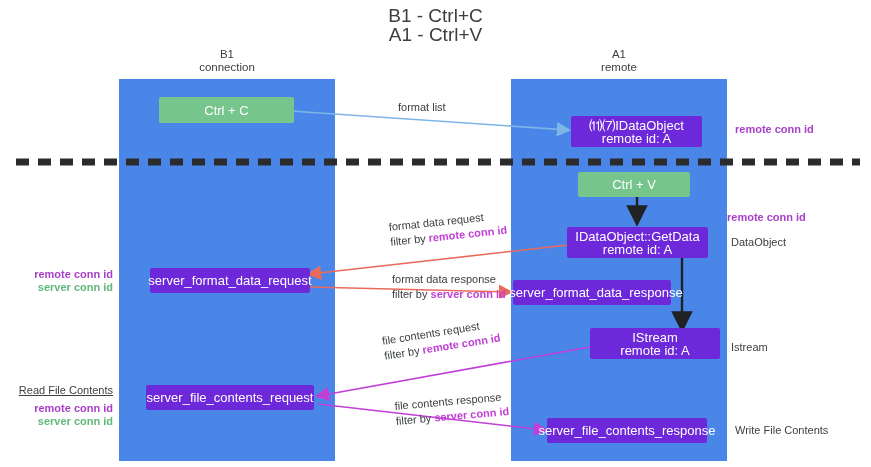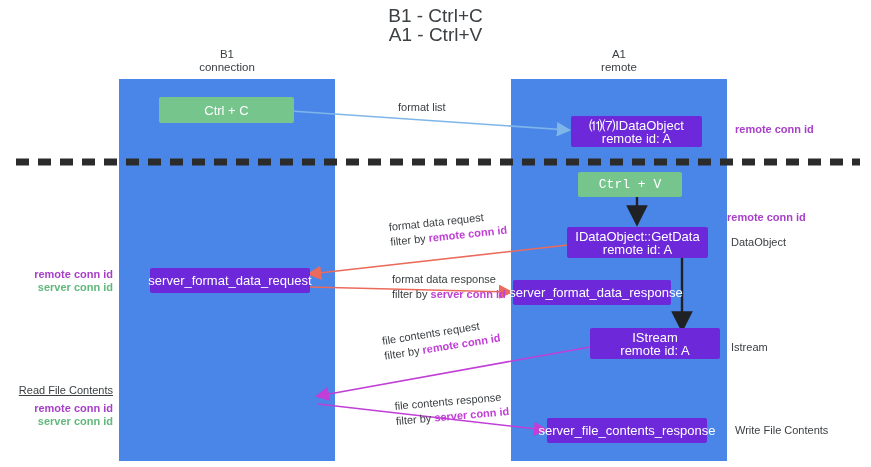--- a/index.html
+++ b/index.html
@@ -101,21 +101,21 @@
 
   <div class="abs node green" style="left:159px;top:97px;width:135px;height:26px;border-radius:2px;">
     <span>Ctrl + C</span>
   </div>
 
   <div class="abs node orange" style="left:571px;top:116px;width:131px;height:31px;border-radius:2px;">
     <span>⑾⑺IDataObject</span>
     <span class="sub">remote id: A</span>
   </div>
 
-  <div class="abs node green" style="left:578px;top:172px;width:104px;height:25px;border-radius:2px;font-family:Liberation Mono, monospace;">
+  <div class="abs node green" style="left:578px;top:172px;width:112px;height:25px;border-radius:2px;">
     <span>Ctrl + V</span>
   </div>
 
   <div class="abs node orange" style="left:567px;top:227px;width:141px;height:31px;border-radius:2px;">
     <span>IDataObject::GetData</span>
     <span class="sub">remote id: A</span>
   </div>
 
   <div class="abs node orange" style="left:590px;top:328px;width:130px;height:31px;border-radius:2px;">
     <span>IStream</span>
@@ -123,20 +123,23 @@
   </div>
 
   <div class="abs node orange" style="left:150px;top:268px;width:160px;height:25px;border-radius:2px;">
     <span>server_format_data_request</span>
   </div>
 
   <div class="abs node orange" style="left:513px;top:280px;width:158px;height:25px;border-radius:2px;padding-left:8px;">
     <span>server_format_data_response</span>
   </div>
 
+  <div class="abs node orange" style="left:146px;top:385px;width:168px;height:25px;border-radius:2px;">
+    <span>server_file_contents_request</span>
+  </div>
 
   <div class="abs node orange" style="left:547px;top:418px;width:160px;height:25px;border-radius:2px;">
     <span>server_file_contents_response</span>
   </div>
 
   <div class="abs lbl" style="left:398px;top:101px;">format list</div>
 
   <div class="abs edgecap" style="left:388px;top:220px;transform:rotate(-6deg);">
     <div>format data request</div>
     <div>

